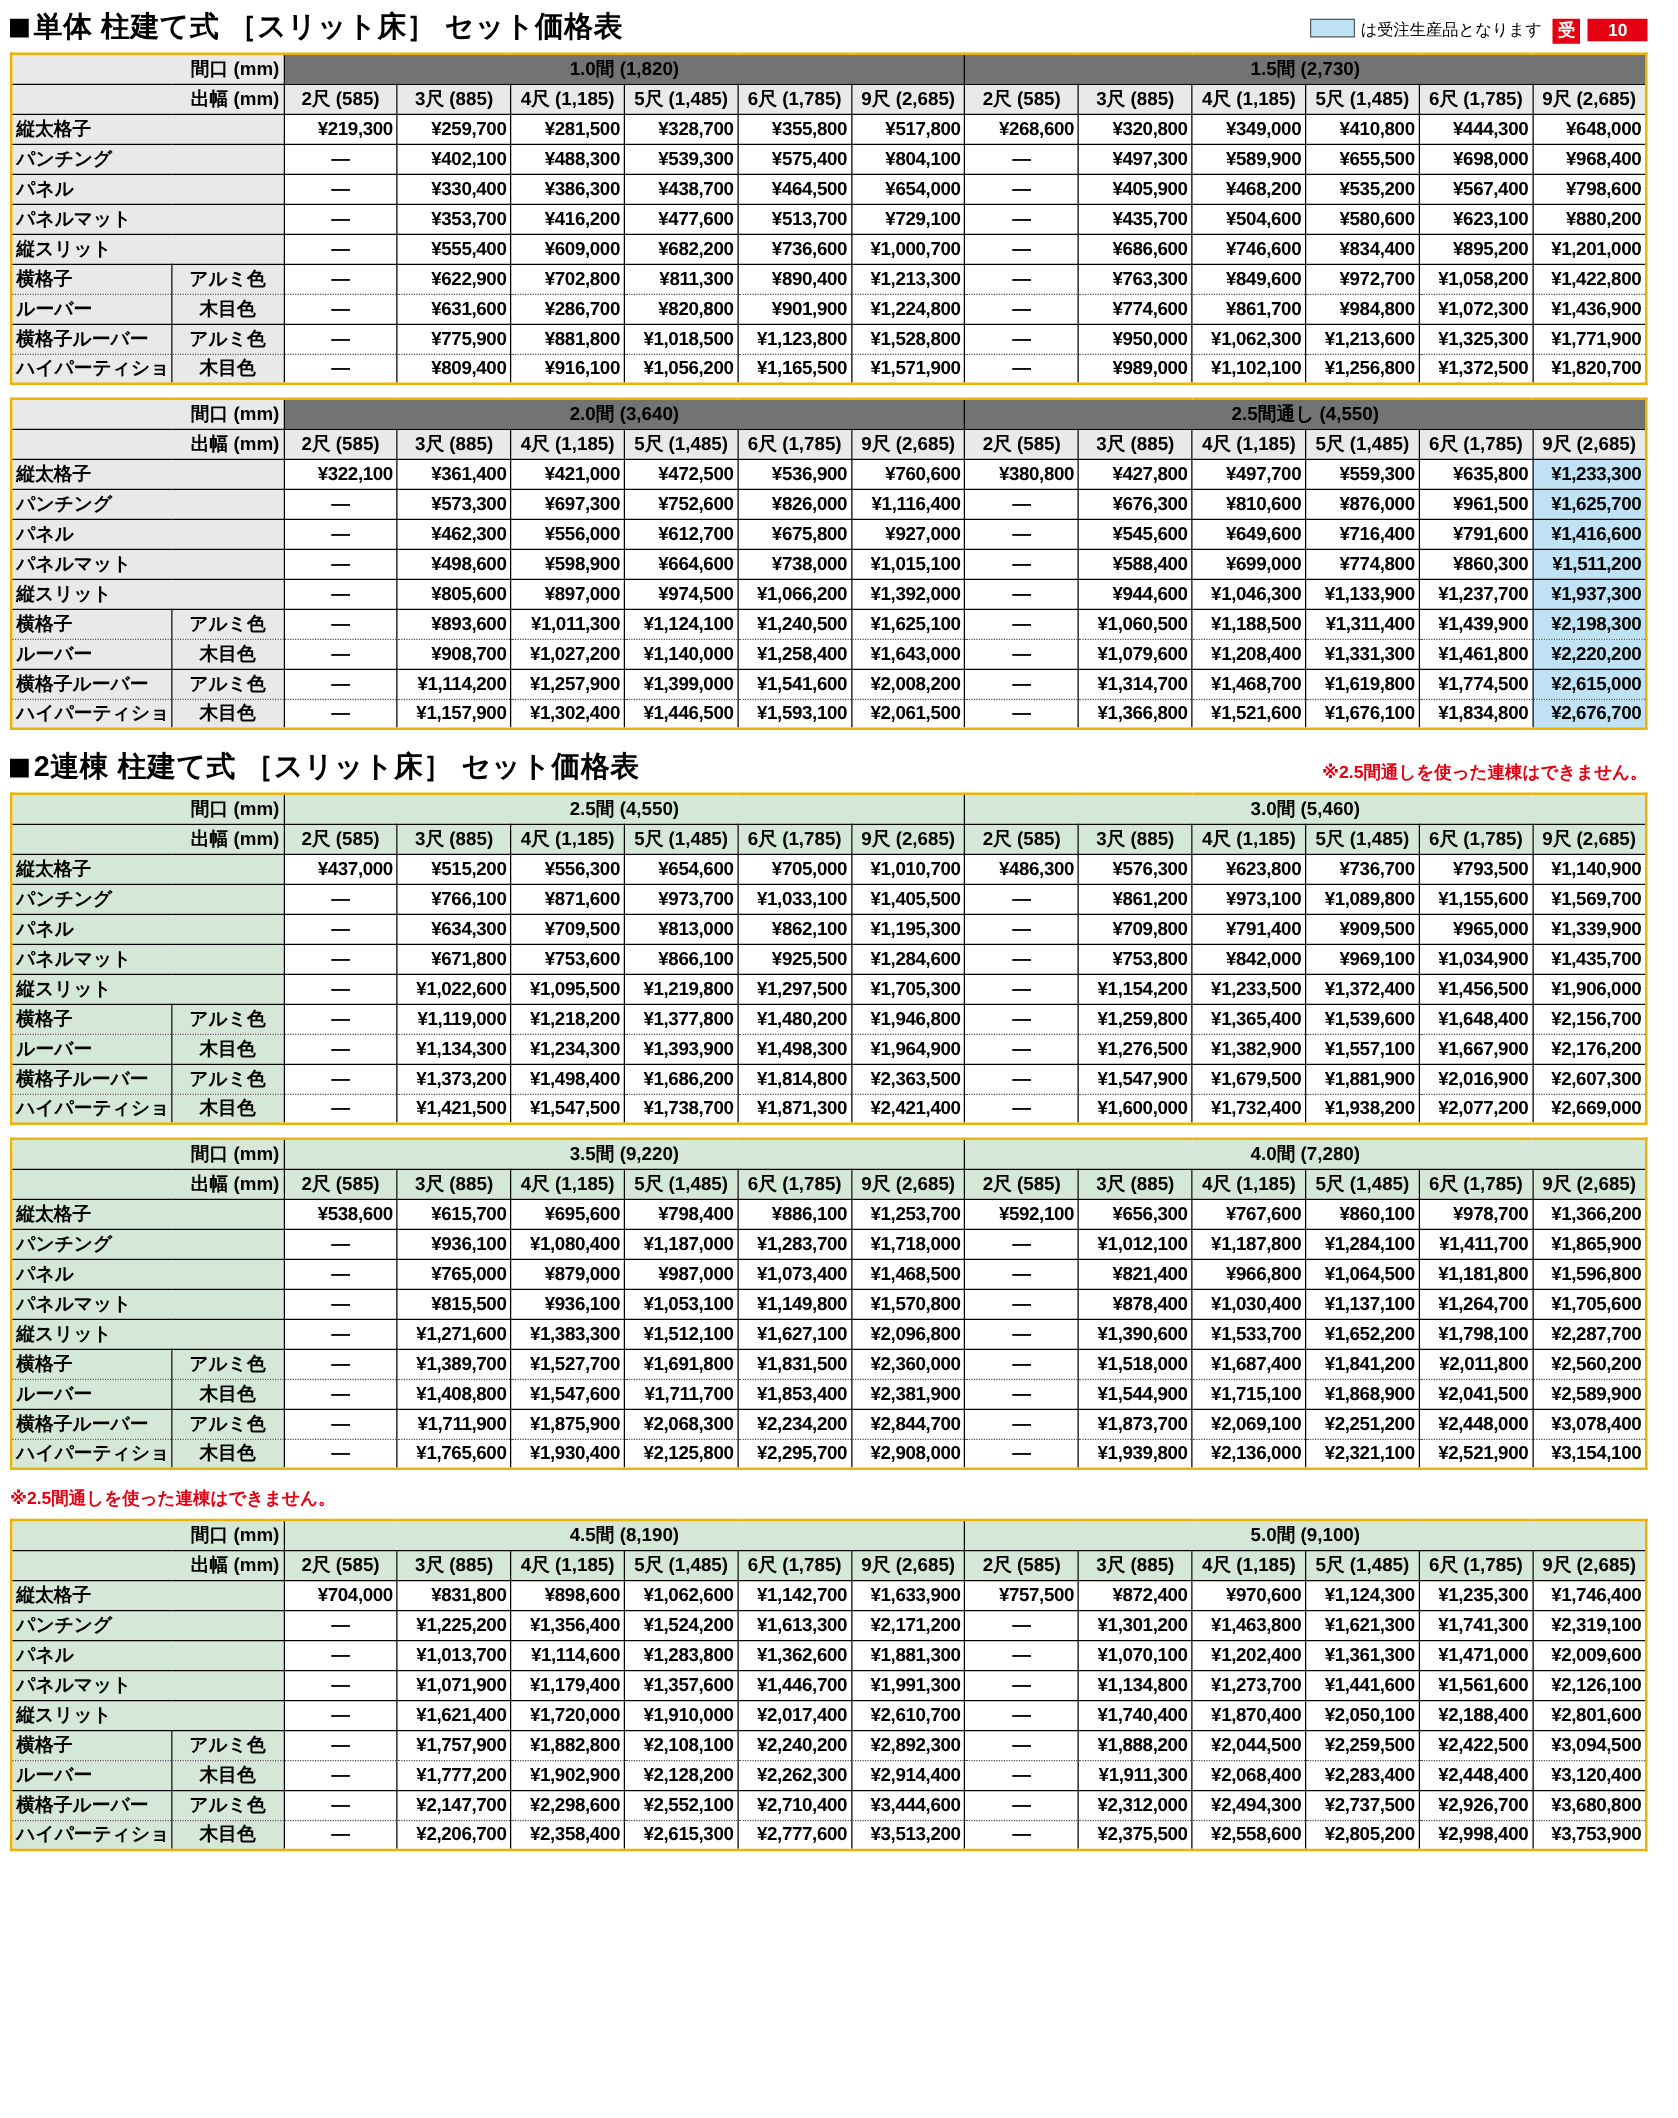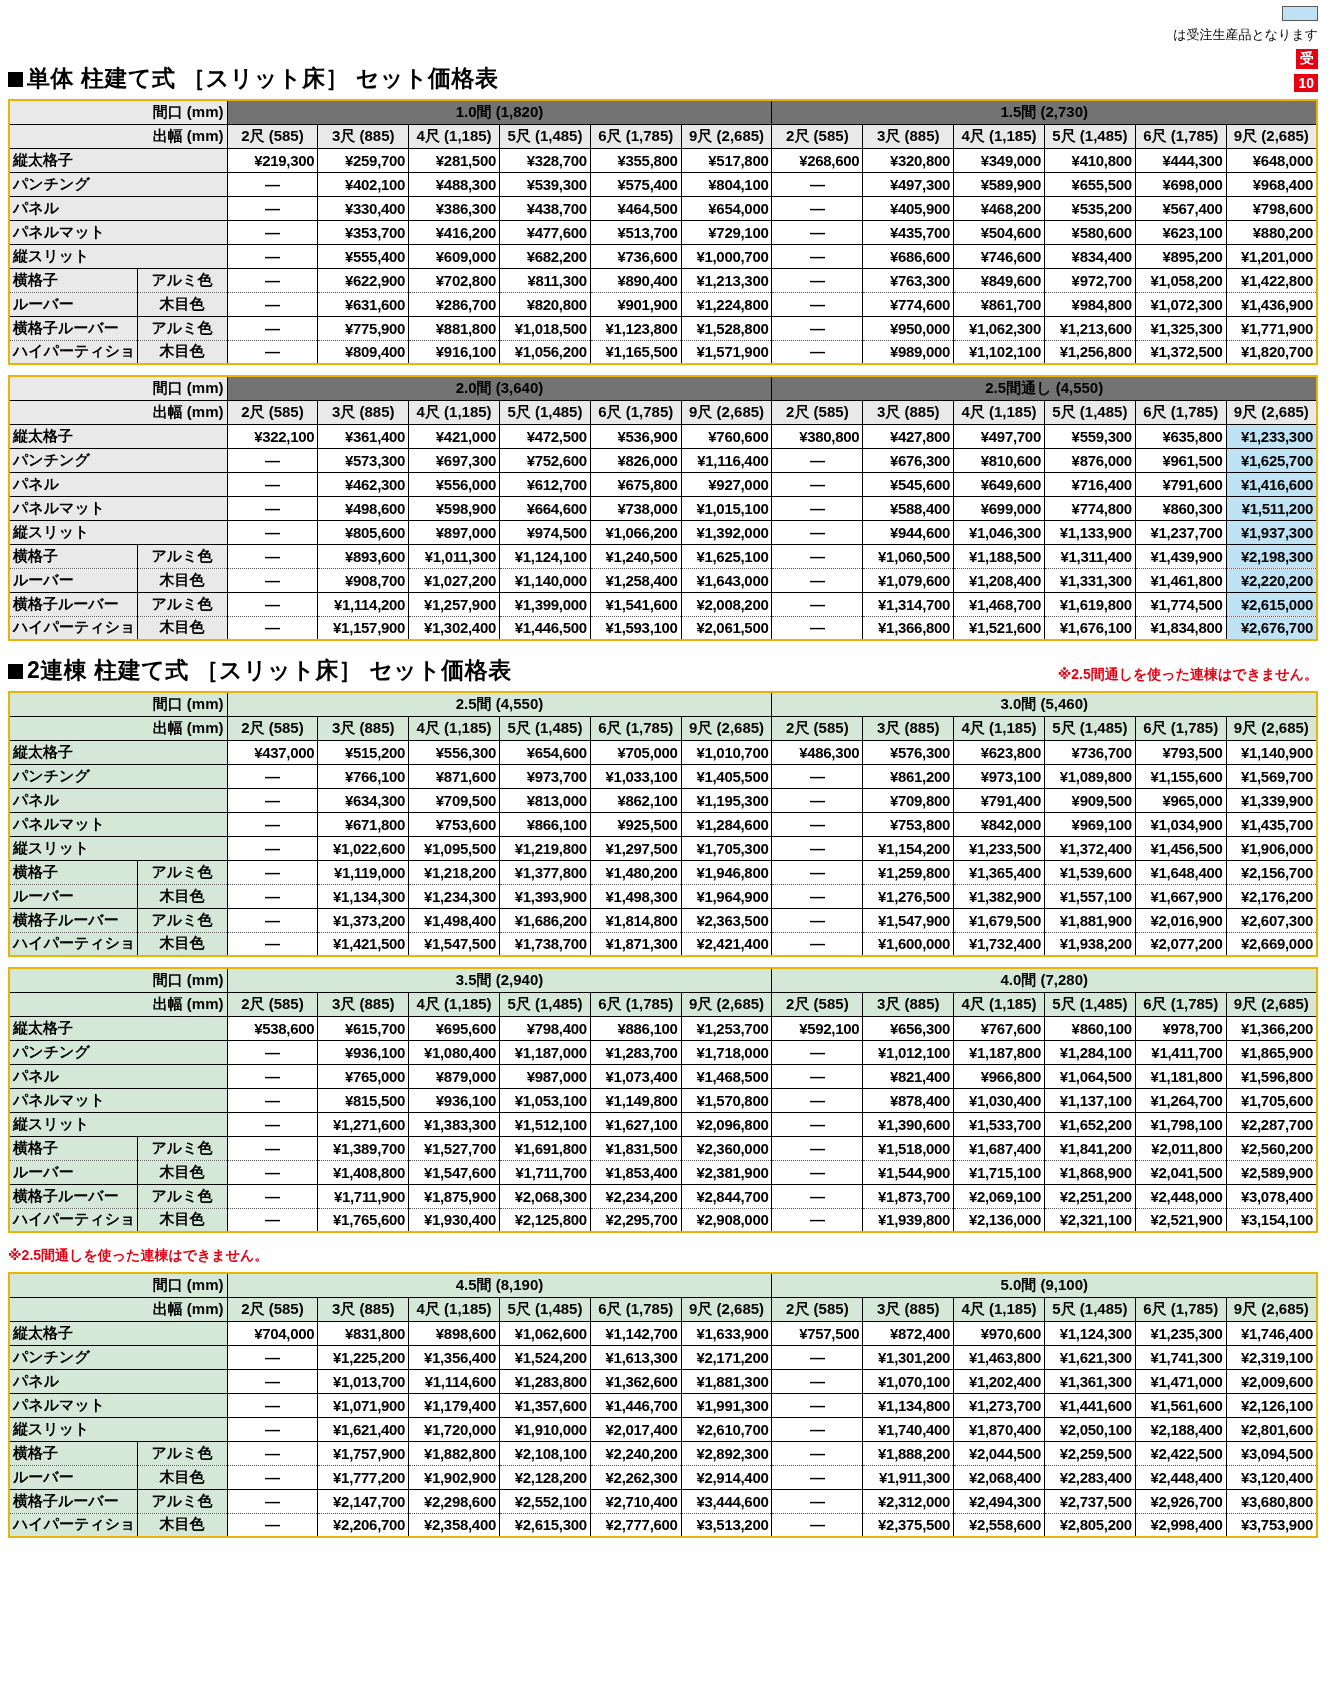--- a/index.html
+++ b/index.html
@@ -37,47 +37,46 @@
     font-size: 14px;
     color: #e60012;
     font-weight: bold;
     white-space: nowrap;
     padding-bottom: 2px;
   }
 
   
   .legend {
     display: flex;
-    align-items: flex-end;
+    align-items: flex-start;
     gap: 5px;
     font-size: 13px;
     white-space: nowrap;
     padding-bottom: 2px;
-    flex-direction: column;
   }
   .legend .swatch {
     width: 36px; height: 15px;
     background: #bfe3f5;
     border: 1px solid #5a5a5a;
     display: inline-block;
   }
   .legend .badge-red {
     background: #e60012;
     color: #fff;
     font-weight: bold;
     font-size: 14px;
     padding: 1px 4px;
     margin-left: 4px;
   }
   .legend .badge-num {
     background: #e60012;
     color: #fff;
     font-weight: bold;
     font-size: 14px;
-    padding: 1px 4px;
+    padding: 1px 16px;
     margin-left: 1px;
   }
 
   
   table.price {
     border-collapse: collapse;
     width: 100%;
     table-layout: fixed;
     margin-bottom: 10px;
     border: 2px solid #eab308;
@@ -710,21 +709,21 @@
           <col class="c-val">
           <col class="c-val">
           <col class="c-val">
           <col class="c-val">
           <col class="c-val">
           <col class="c-val">
         </colgroup>
         <tbody>
           <tr>
             <td class="hdr-label" colspan="2">間口 (mm)</td>
-            <td class="hdr-span" colspan="6">3.5間 (2,940)</td>
+            <td class="hdr-span" colspan="6">3.5間 (9,220)</td>
             <td class="hdr-span" colspan="6">4.0間 (7,280)</td>
           </tr>
           <tr>
             <td class="hdr-label" colspan="2">出幅 (mm)</td>
             <td class="hdr-sub">2尺 (585)</td>
             <td class="hdr-sub">3尺 (885)</td>
             <td class="hdr-sub">4尺 (1,185)</td>
             <td class="hdr-sub">5尺 (1,485)</td>
             <td class="hdr-sub">6尺 (1,785)</td>
             <td class="hdr-sub">9尺 (2,685)</td>

